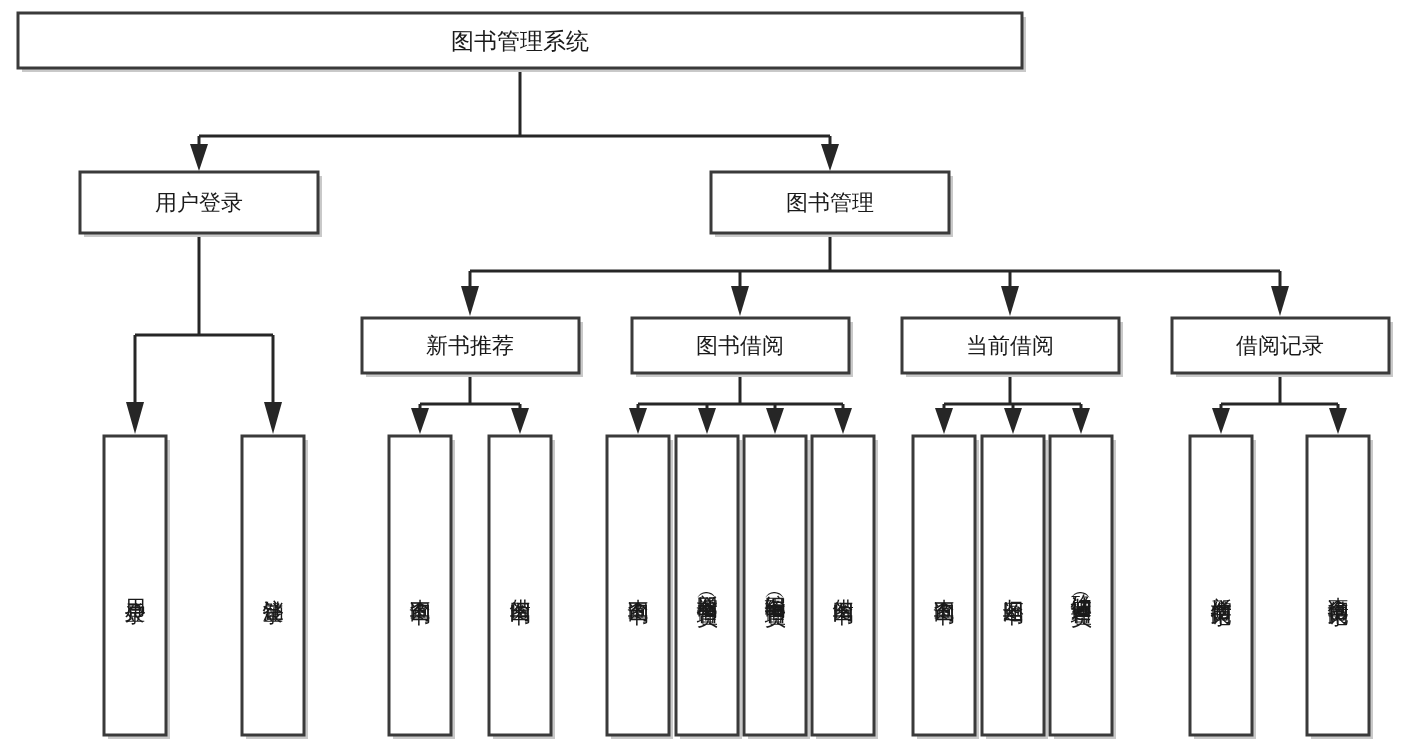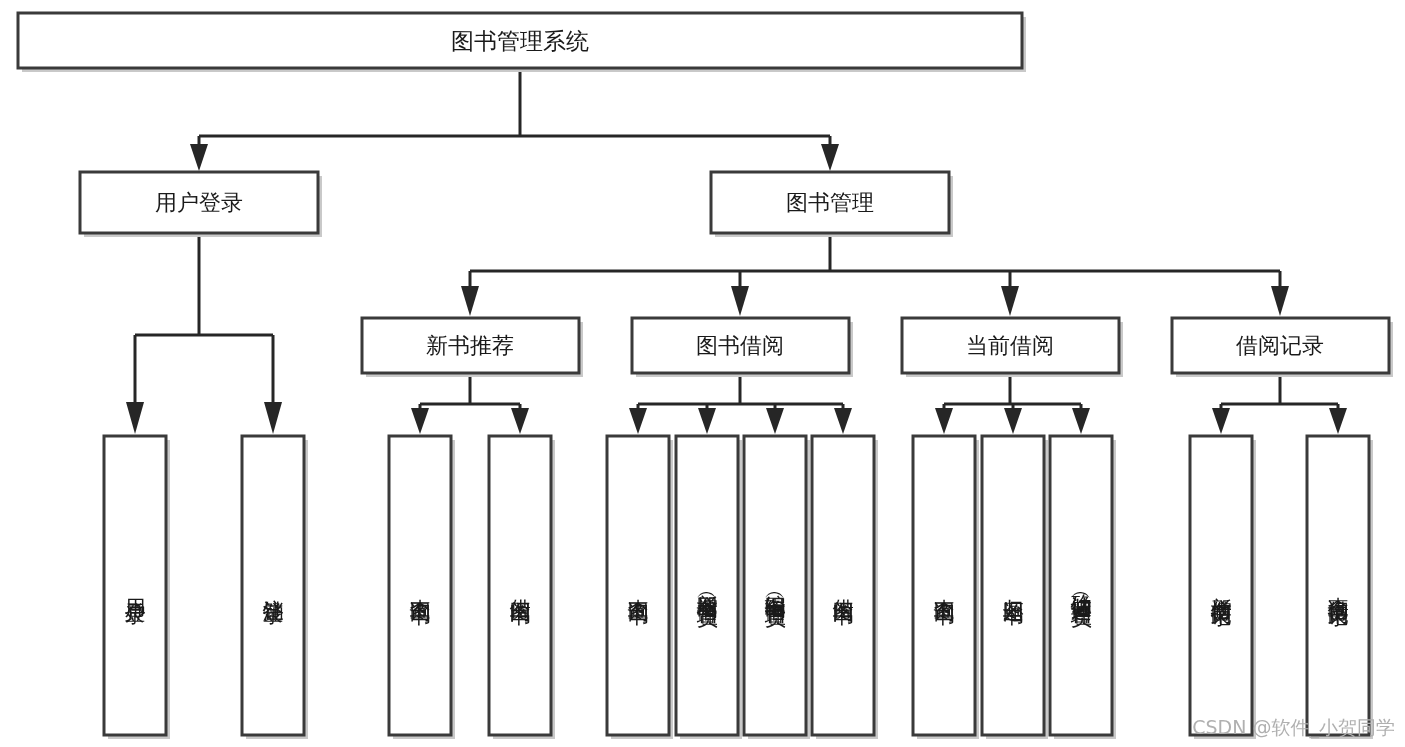--- a/index.html
+++ b/index.html
@@ -263,14 +263,13 @@
       <div class="vlabel" style="left: 676px; top: 436px; width: 62px; height: 299px;">新增图书（管理员）</div>
       <div class="vlabel" style="left: 744px; top: 436px; width: 62px; height: 299px;">编辑图书（管理员）</div>
       <div class="vlabel" style="left: 812px; top: 436px; width: 62px; height: 299px;">借阅图书</div>
       <div class="vlabel" style="left: 913px; top: 436px; width: 62px; height: 299px;">查询图书</div>
       <div class="vlabel" style="left: 982px; top: 436px; width: 62px; height: 299px;">归还图书</div>
       <div class="vlabel" style="left: 1050px; top: 436px; width: 62px; height: 299px;">确认归还（管理员）</div>
       <div class="vlabel" style="left: 1190px; top: 436px; width: 62px; height: 299px;">新增借阅记录</div>
       <div class="vlabel" style="left: 1307px; top: 436px; width: 62px; height: 299px;">查询借阅记录</div>
     </div>
 
-  <div id="watermark">CSDN @软件_小贺同学</div>
 </div>
 
 </body></html>

